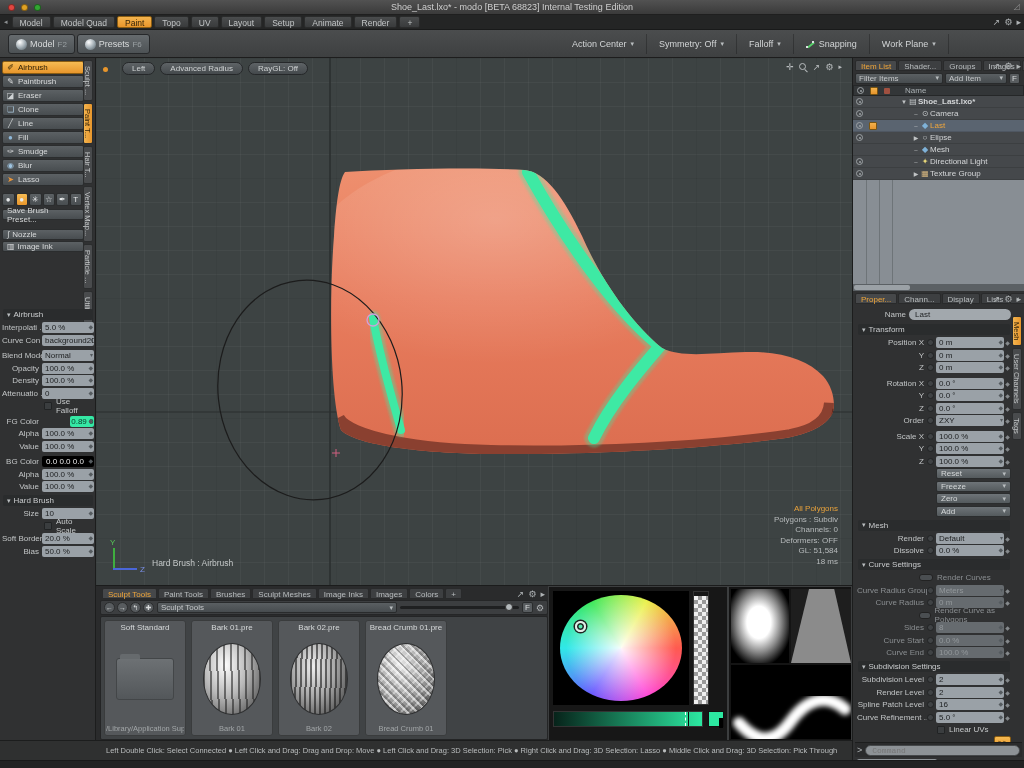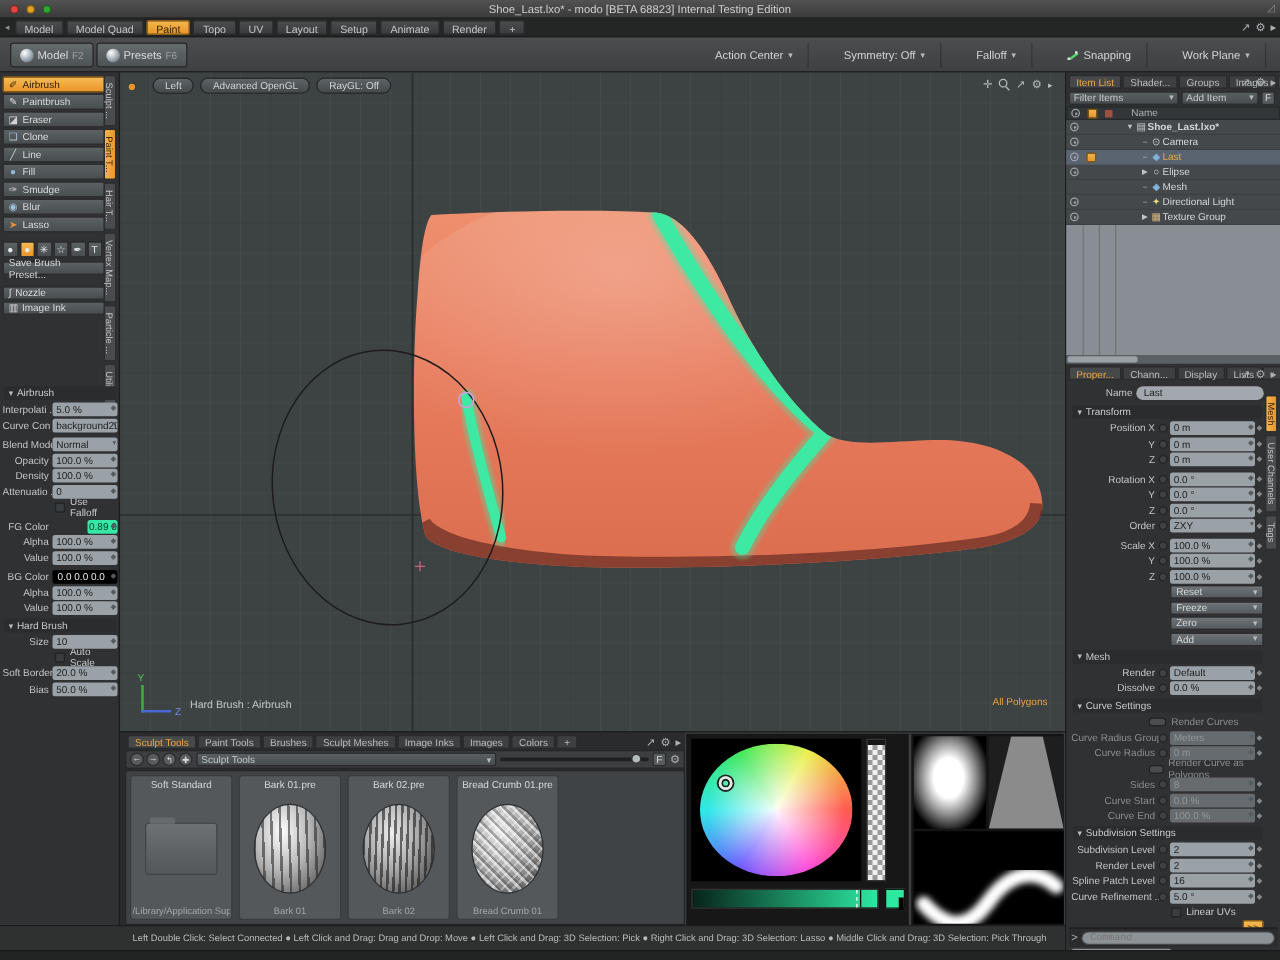--- a/index.html
+++ b/index.html
@@ -254,21 +254,21 @@
         <div class="btn">
           <span class="shield-ic"></span>
           <span>Materials</span>
         </div>
         <div class="btn">
           <span class="shield-ic"></span>
           <span>Items</span>
           <span class="sc">5</span>
         </div>
       </div>
-    <div class="tgroup" style="left:560px;gap:16px;" id="actionItems">
+    <div class="tgroup" style="left:560px;gap:0;" id="actionItems">
         <div class="flatitem">
           <span>Action Center</span>
           <span class="dd-arrow">▾</span>
         </div>
         <div class="flatitem">
           <span>Symmetry: Off</span>
           <span class="dd-arrow">▾</span>
         </div>
         <div class="flatitem">
           <span>Falloff</span>
@@ -436,21 +436,21 @@
           <span class="plabel" style="width: 40px;">Bias</span>
           <div class="pfield">50.0 %<span class="dmd">◆</span></div>
         </div>
       </div>
   </div>
 
   <div class="vp">
     <span class="vp-dot"></span>
     <div class="vp-hdr" id="vpButtons">
         <div class="vpbtn">Left</div>
-        <div class="vpbtn">Advanced OpenGL</div>
+        <div class="vpbtn">Advanced Radius</div>
         <div class="vpbtn">RayGL: Off</div>
       </div>
     <div class="vp-icons">
       <span>✛</span>
       <span class="mag"></span>
       <span>↗</span>
       <span>⚙</span>
       <span style="font-size:7px;">▸</span>
     </div>
 
@@ -491,20 +491,27 @@
 
       <ellipse cx="214" cy="332" rx="92" ry="110" transform="rotate(-6 214 332)" fill="none" stroke="#1c1c1c" stroke-width="1.2"></ellipse>
 
       <circle cx="277" cy="262" r="6" fill="none" stroke="#cfa0dc" stroke-width="1.3"></circle>
 
       <path d="M 236,395 h 8 M 240,391 v 8" stroke="#d06080" stroke-width="1"></path>
     </svg>
 
     <div class="vp-info">
       <div class="sel">All Polygons</div>
+      <div id="vpInfoLines">
+          <div>Polygons : Subdiv</div>
+          <div>Channels: 0</div>
+          <div>Deformers: OFF</div>
+          <div>GL: 51,584</div>
+          <div>18 ms</div>
+        </div>
     </div>
     <div class="gizmo">
       <span class="gz-y"></span>
       <span class="gz-z"></span>
       <span class="gz-ylab">Y</span>
       <span class="gz-zlab">Z</span>
     </div>
     <div class="vp-hint">Hard Brush : Airbrush</div>
   </div>
 

